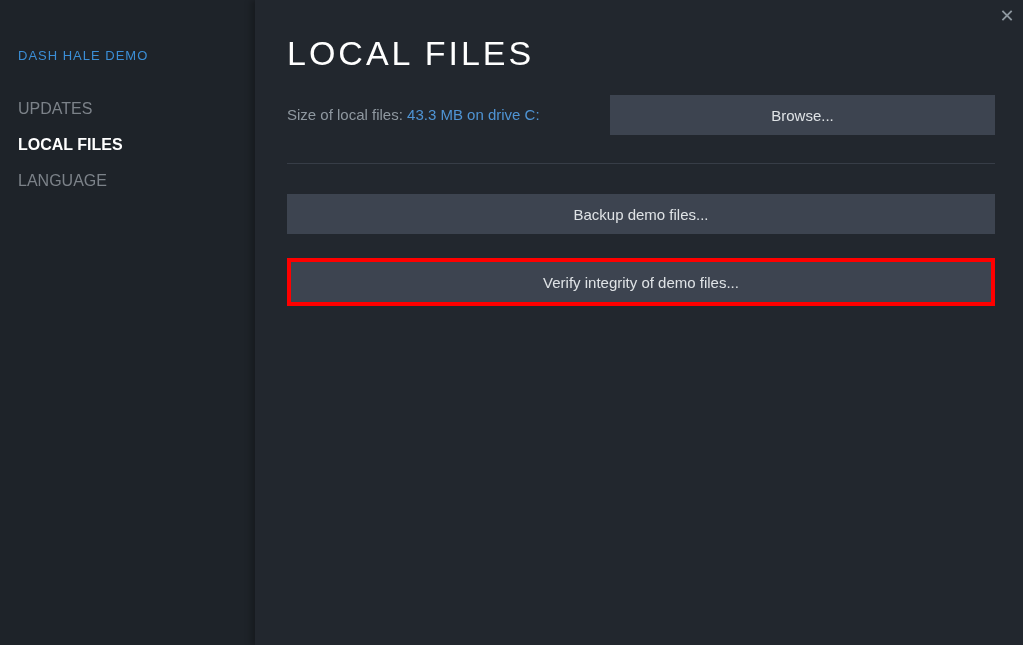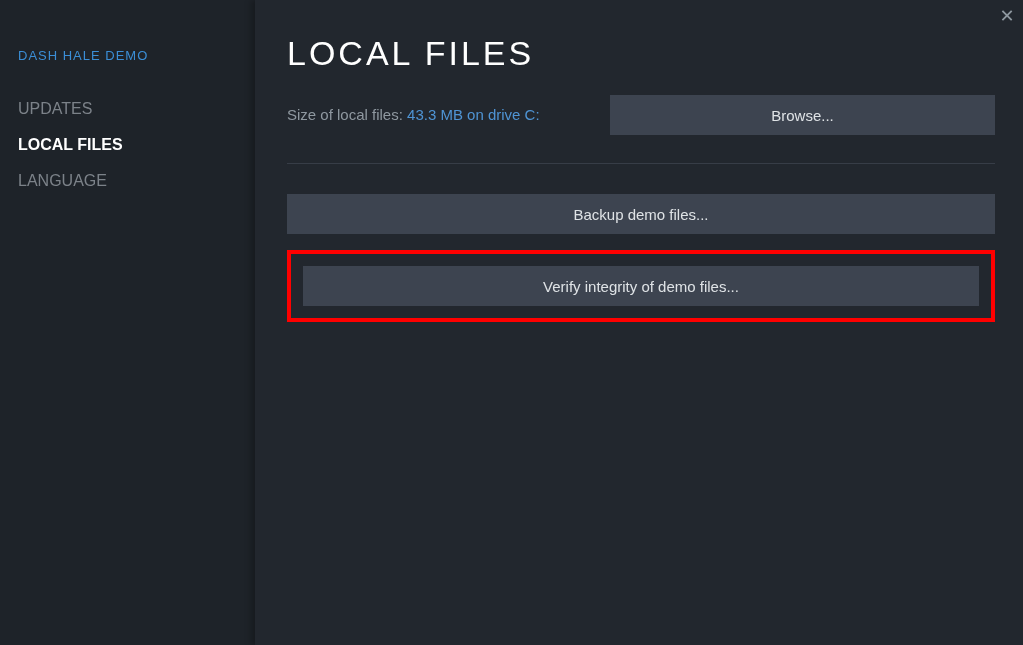--- a/index.html
+++ b/index.html
@@ -82,25 +82,25 @@
     .btn-browse {
       width: 385px;
     }
     .divider {
       height: 1px;
       background: #373d47;
       margin-bottom: 30px;
     }
     .btn-full {
       width: 100%;
-      margin-bottom: 16px;
+      margin-bottom: 24px;
     }
     .highlight-wrapper {
       border: 4px solid #ff0000;
-      padding: 12px;
+      padding: 0;
       margin-bottom: 26px;
     }
     .highlight-wrapper .btn {
       margin-bottom: 0;
     }
     .close-icon {
       position: absolute;
       top: 6px;
       right: 6px;
       color: #8f98a0;

